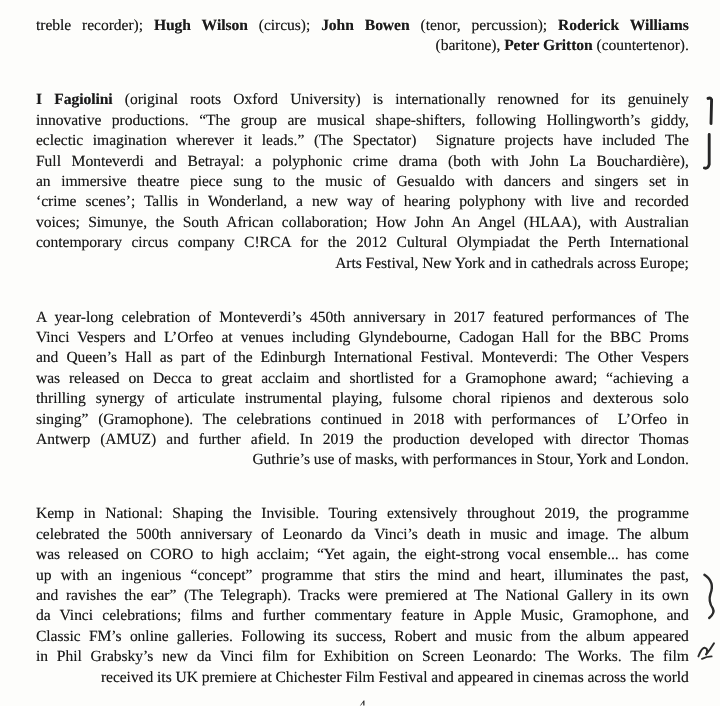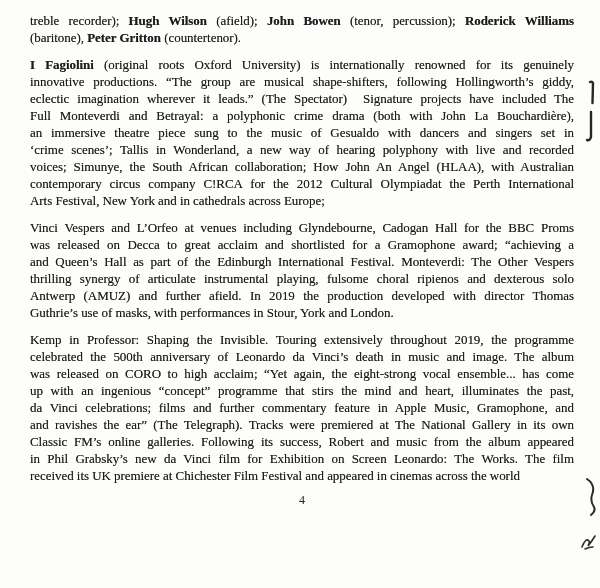--- a/index.html
+++ b/index.html
@@ -15,70 +15,72 @@
     position: absolute; inset: 0;
     padding: 12px 26px 0 30px;
     box-sizing: border-box;
   }
   .body-text {
     font-size: 13px;
     line-height: 17px;
     letter-spacing: -0.05px;
     text-shadow: 0 0 0.4px rgba(20,20,20,0.55);
   }
-  .para + .para { margin-top: 10px; }
-  .line { text-align: left; }
+  .para + .para { margin-top: 28px; }
+  .line { text-align: right; }
   .line.just { text-align: justify; text-align-last: justify; -moz-text-align-last: justify; }
   .b { font-weight: bold; font-family: Liberation Serif, serif; }
   .i { }
   .pageno {
     margin-top: 9px;
     text-align: center;
     font-size: 12px;
     letter-spacing: 0;
     color: #222;
   }
   .artifact { position: absolute; pointer-events: none; }
   .artifact svg { display: block; }
 </style>
 </head>
 <body>
 
 <div class="page">
   <div class="body-text">
       <div class="para">
-        <div class="line just"><span>treble recorder); </span><span class="b">Hugh Wilson</span><span> (afield); </span><span class="b">John Bowen</span><span> (tenor, percussion); </span><span class="b">Roderick Williams</span></div>
+        <div class="line just"><span>treble recorder); </span><span class="b">Hugh Wilson</span><span> (circus); </span><span class="b">John Bowen</span><span> (tenor, percussion); </span><span class="b">Roderick Williams</span></div>
         <div class="line"><span>(baritone), </span><span class="b">Peter Gritton</span><span> (countertenor).</span></div>
       </div>
       <div class="para">
         <div class="line just"><span class="b">I Fagiolini</span><span> (original roots Oxford University) is internationally renowned for its genuinely</span></div>
         <div class="line just"><span>innovative productions. “The group are musical shape-shifters, following Hollingworth’s giddy,</span></div>
         <div class="line just"><span>eclectic imagination wherever it leads.” (The Spectator)&nbsp; Signature projects have included </span><span class="i">The</span></div>
         <div class="line just"><span class="i">Full Monteverdi</span><span> and </span><span class="i">Betrayal: a polyphonic crime drama</span><span> (both with John La Bouchardière),</span></div>
         <div class="line just"><span>an immersive theatre piece sung to the music of Gesualdo with dancers and singers set in</span></div>
         <div class="line just"><span>‘crime scenes’; </span><span class="i">Tallis in Wonderland</span><span>, a new way of hearing polyphony with live and recorded</span></div>
         <div class="line just"><span>voices; </span><span class="i">Simunye</span><span>, the South African collaboration; </span><span class="i">How John An Angel</span><span> (HLAA), with Australian</span></div>
         <div class="line just"><span>contemporary circus company C!RCA for the 2012 Cultural Olympiadat the Perth International</span></div>
         <div class="line"><span>Arts Festival, New York and in cathedrals across Europe;</span></div>
       </div>
       <div class="para">
+        <div class="line just"><span>A year-long celebration of Monteverdi’s 450th anniversary in 2017 featured performances of </span><span class="i">The</span></div>
         <div class="line just"><span class="i">Vinci Vespers</span><span> and </span><span class="i">L’Orfeo</span><span> at venues including Glyndebourne, Cadogan Hall for the BBC Proms</span></div>
+        <div class="line just"><span>and Queen’s Hall as part of the Edinburgh International Festival. </span><span class="i">Monteverdi: The Other Vespers</span></div>
         <div class="line just"><span>was released on Decca to great acclaim and shortlisted for a Gramophone award; “achieving a</span></div>
-        <div class="line just"><span>and Queen’s Hall as part of the Edinburgh International Festival. </span><span class="i">Monteverdi: The Other Vespers</span></div>
         <div class="line just"><span>thrilling synergy of articulate instrumental playing, fulsome choral ripienos and dexterous solo</span></div>
+        <div class="line just"><span>singing” (Gramophone). The celebrations continued in 2018 with performances of&nbsp; </span><span class="i">L’Orfeo</span><span> in</span></div>
         <div class="line just"><span>Antwerp (AMUZ) and further afield. In 2019 the production developed with director Thomas</span></div>
         <div class="line"><span>Guthrie’s use of masks, with performances in Stour, York and London.</span></div>
       </div>
       <div class="para">
-        <div class="line just"><span>Kemp in </span><span class="i">Professor: Shaping the Invisible</span><span>. Touring extensively throughout 2019, the programme</span></div>
+        <div class="line just"><span>Kemp in </span><span class="i">National: Shaping the Invisible</span><span>. Touring extensively throughout 2019, the programme</span></div>
         <div class="line just"><span>celebrated the 500th anniversary of Leonardo da Vinci’s death in music and image. The album</span></div>
         <div class="line just"><span>was released on CORO to high acclaim; “Yet again, the eight-strong vocal ensemble... has come</span></div>
         <div class="line just"><span>up with an ingenious “concept” programme that stirs the mind and heart, illuminates the past,</span></div>
+        <div class="line just"><span>and ravishes the ear” (The Telegraph). Tracks were premiered at The National Gallery in its own</span></div>
         <div class="line just"><span>da Vinci celebrations; films and further commentary feature in Apple Music, Gramophone, and</span></div>
-        <div class="line just"><span>and ravishes the ear” (The Telegraph). Tracks were premiered at The National Gallery in its own</span></div>
         <div class="line just"><span>Classic FM’s online galleries. Following its success, Robert and music from the album appeared</span></div>
         <div class="line just"><span>in Phil Grabsky’s new da Vinci film for </span><span class="i">Exhibition on Screen Leonardo: The Works</span><span>. The film</span></div>
         <div class="line"><span>received its UK premiere at Chichester Film Festival and appeared in cinemas across the world</span></div>
       </div>
     </div>
   <div class="pageno">4</div>
 </div>
 
 <div class="artifact" style="top:79px; right:2px;">
   <svg width="14" height="66" viewBox="0 0 14 66">

